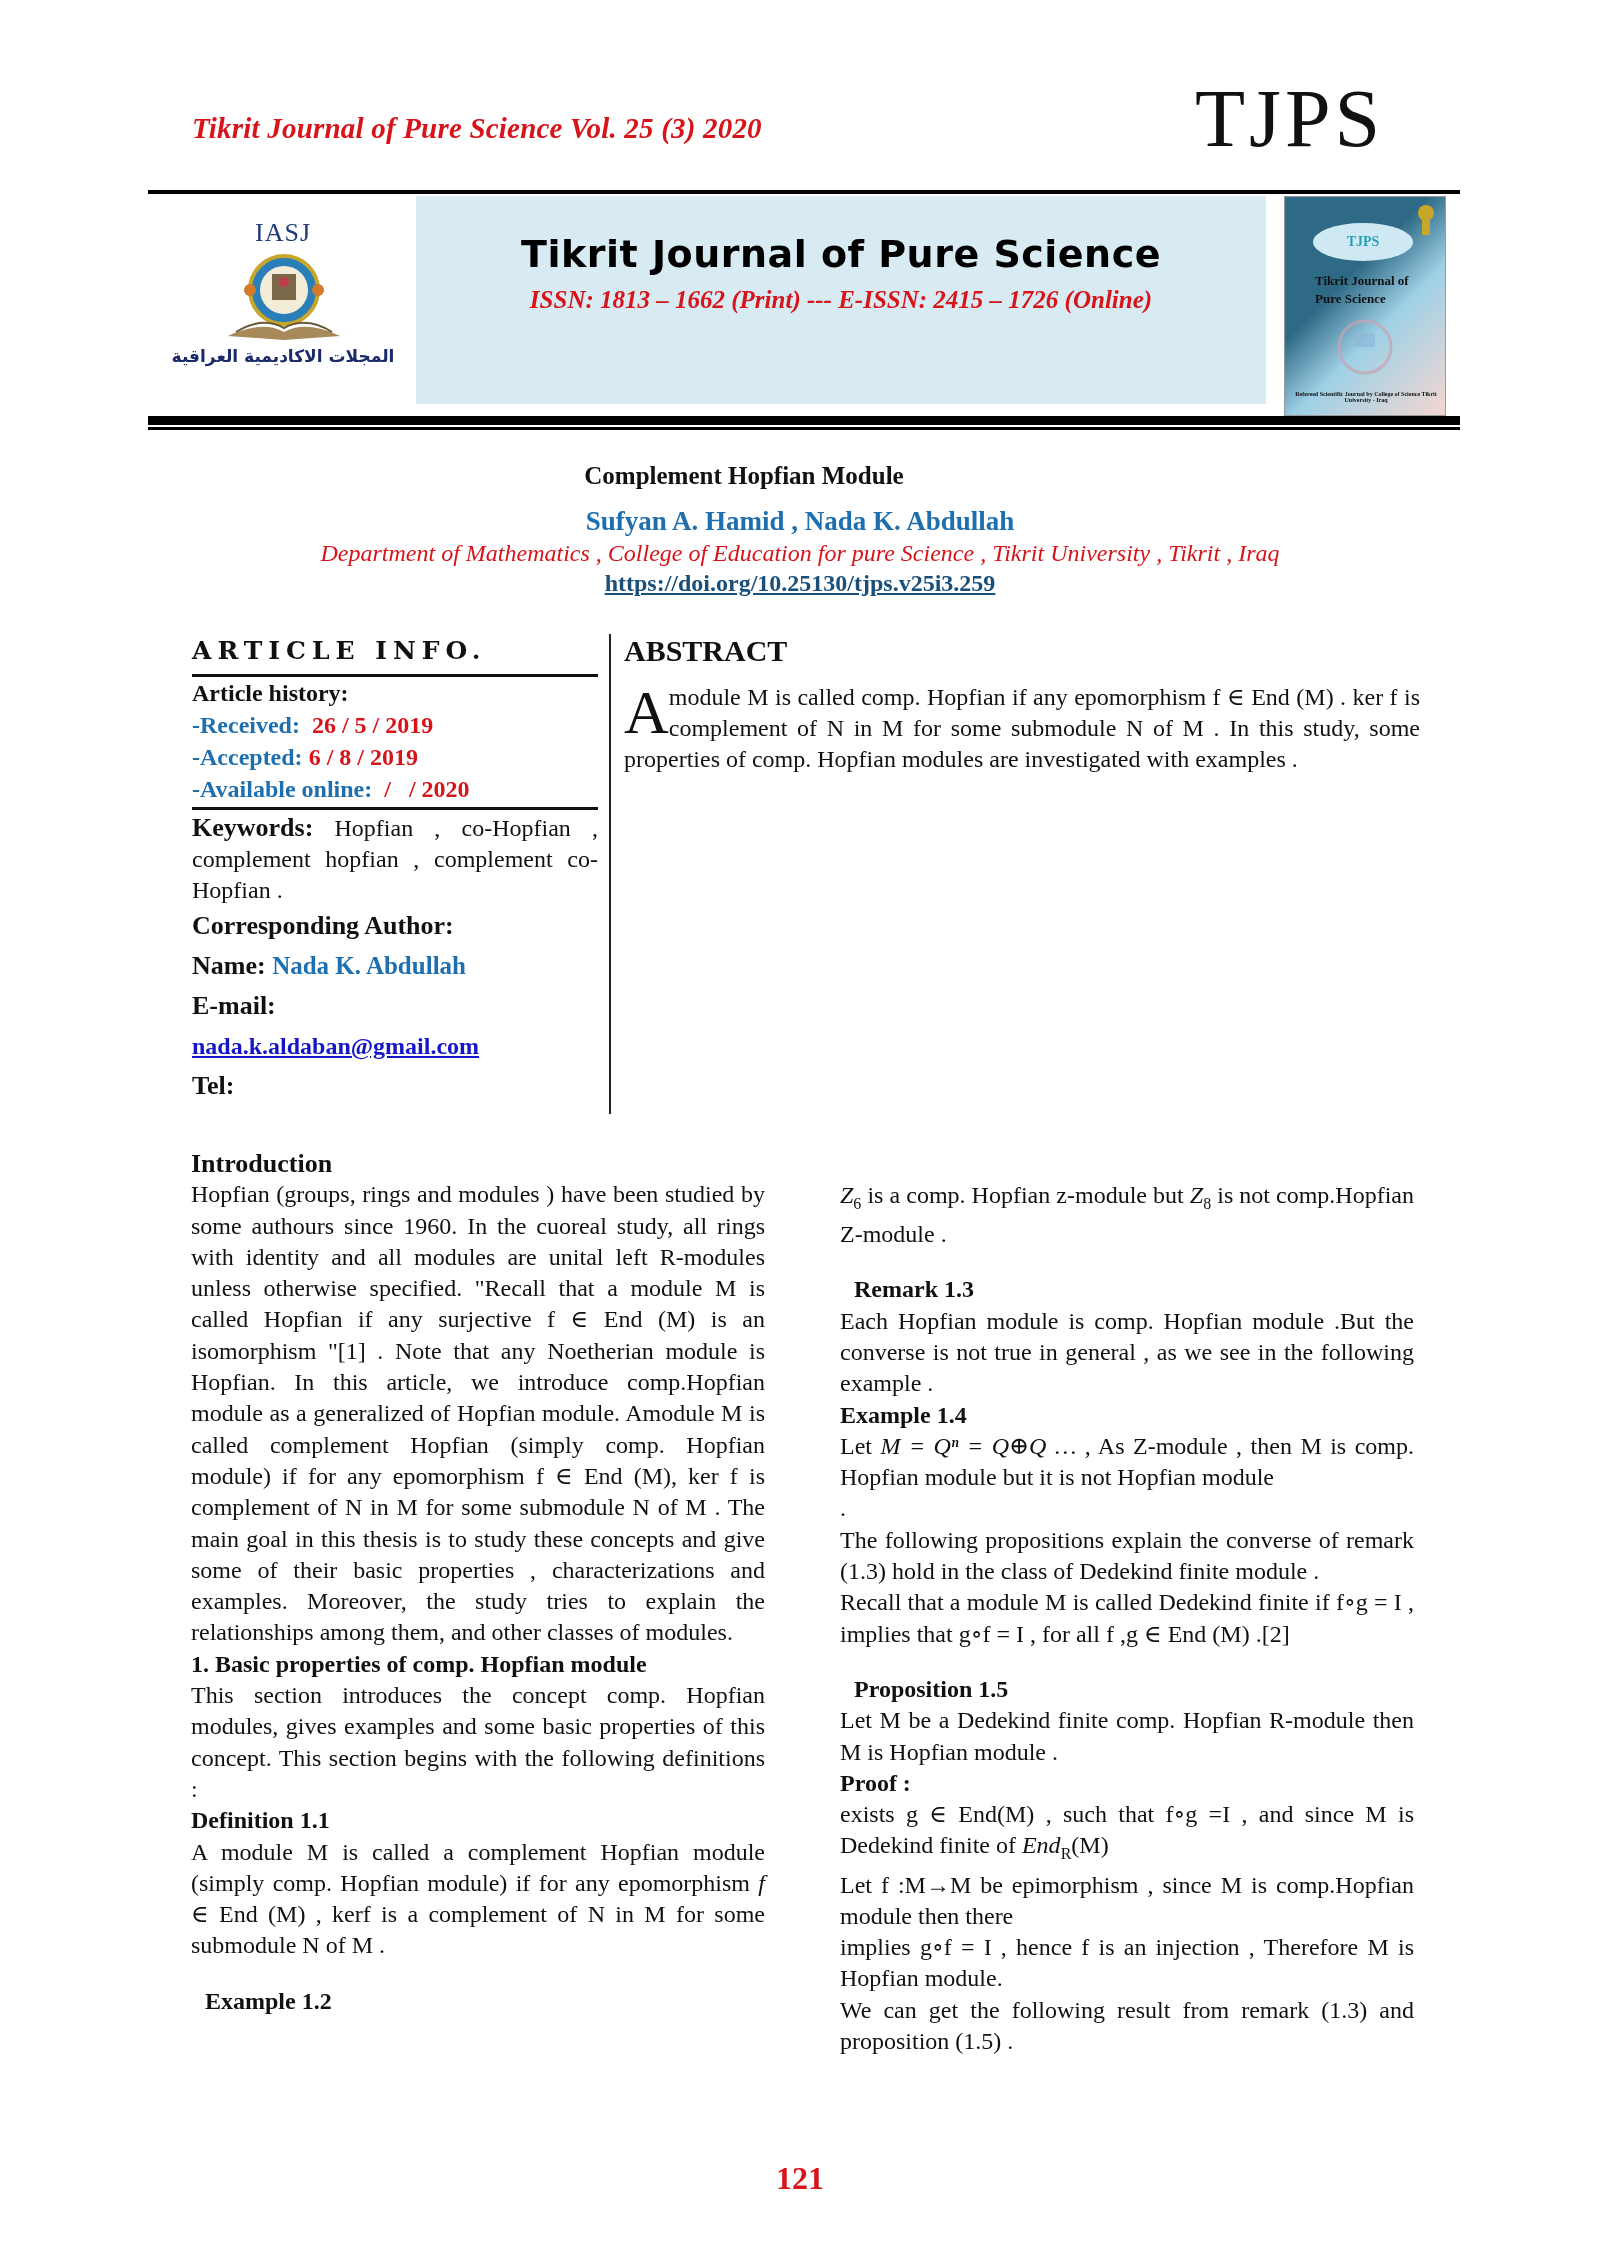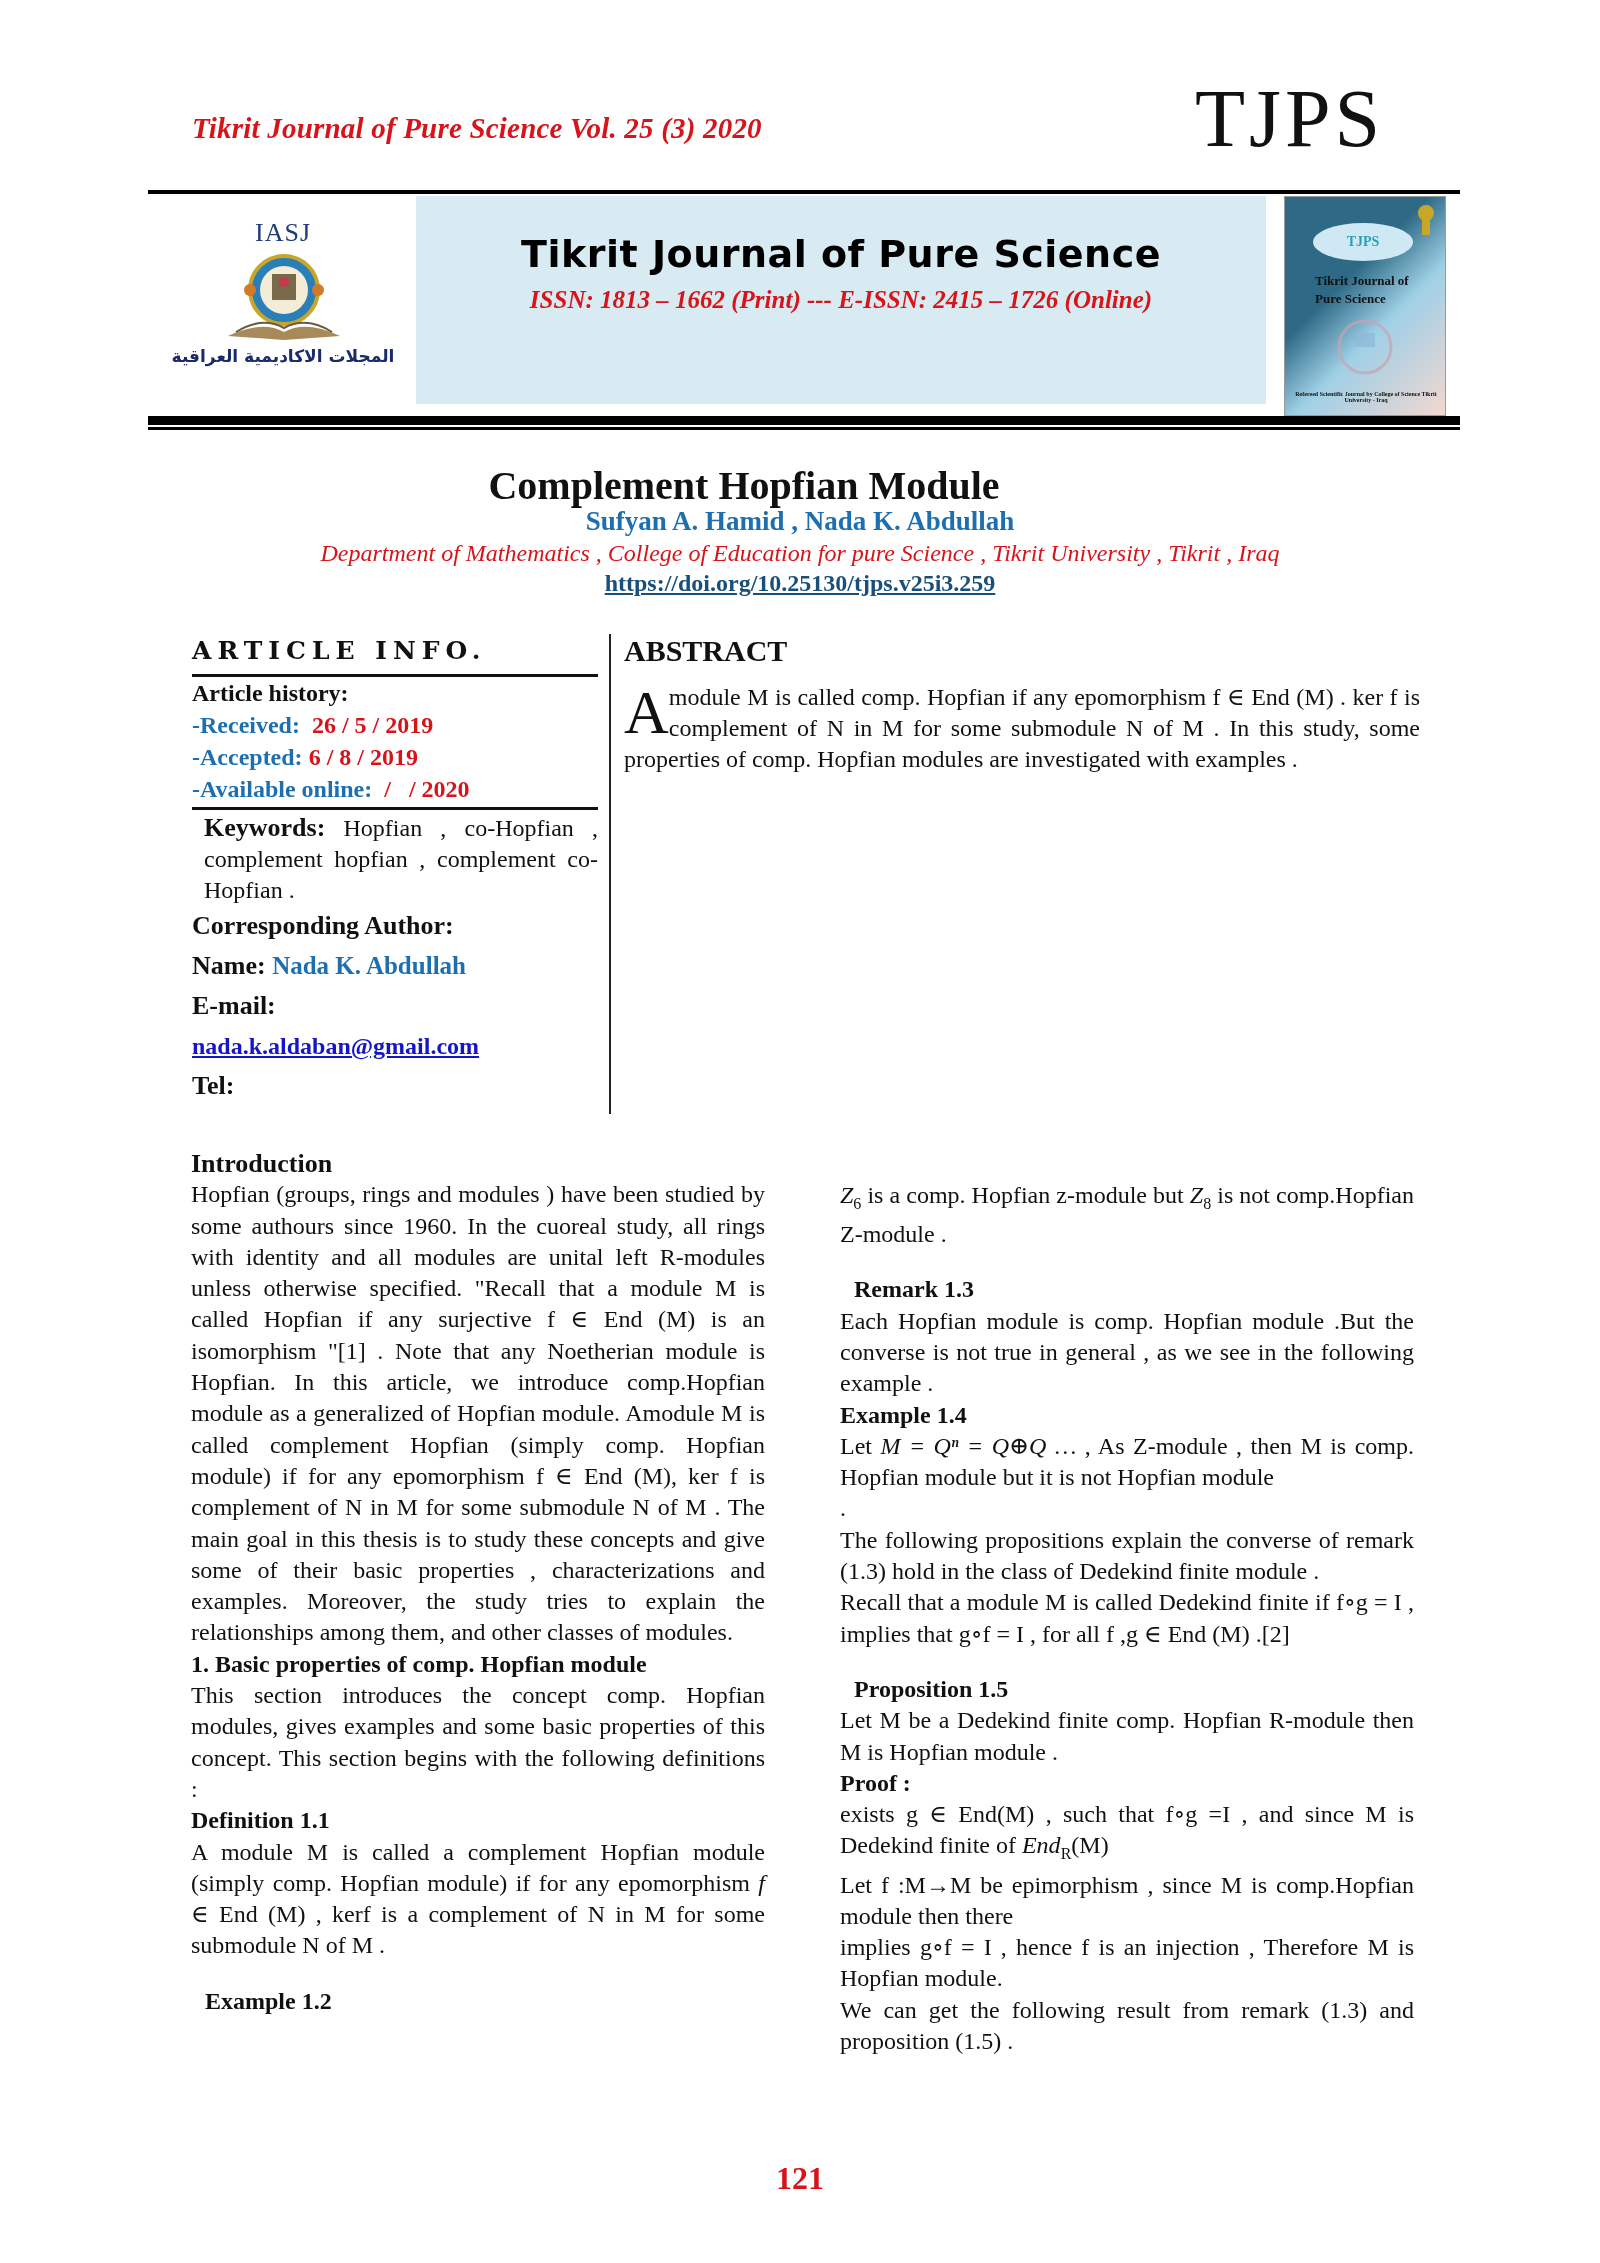--- a/index.html
+++ b/index.html
@@ -35,34 +35,34 @@
   .banner-home a { color: #1515c8; text-decoration: underline; font-weight: bold; }
 
   .cover { position: absolute; inset: 0; background: linear-gradient(135deg, #2e6a86 0%, #2e6a86 38%, #9fd0e6 60%, #f4d7d0 100%);
            border: 1px solid #999; overflow: hidden; }
   .cover-oval { position: absolute; left: 28px; top: 26px; width: 100px; height: 38px; border-radius: 50%;
                 background: #cfe9f4; text-align: center; line-height: 38px; font-weight: bold; color: #2aa0b8; font-size: 14px; }
   .cover-title { position: absolute; left: 30px; top: 75px; width: 120px; font-size: 13px; font-weight: bold; color: #111; line-height: 1.4; }
   .cover-foot { position: absolute; left: 6px; bottom: 12px; width: 150px; font-size: 6px; font-weight: bold; color: #111; text-align: center; }
 
   
-  .paper-title { left: 0; width: 1488px; top: 462px; text-align: center; font-size: 40px; font-weight: bold; color: #111; }
+  .paper-title { left: 0; width: 1488px; top: 462px; text-align: center; font-size: 25px; font-weight: bold; color: #111; }
   .authors { left: 0; width: 1600px; top: 506px; text-align: center; font-size: 27px; font-weight: bold; color: #1e6fb0; }
   .affil { left: 0; width: 1600px; top: 540px; text-align: center; font-size: 24px; font-style: italic; color: #d7141a; }
   .doi { left: 0; width: 1600px; top: 570px; text-align: center; font-size: 24px; font-weight: bold; }
   .doi a { color: #1a4f7a; text-decoration: underline; }
 
   
   .info-col { left: 192px; top: 636px; width: 406px; }
   .info-head { font-family: "DejaVu Serif", serif; font-weight: bold; font-size: 25px; letter-spacing: 6px; color: #111; height: 38px; }
   .info-rule { height: 3px; background: #111; width: 406px; }
   .info-line { font-size: 24px; font-weight: bold; line-height: 32px; }
   .blue { color: #1e6fb0; margin-top: 37px; }
   .red { color: #d7141a; }
-  .kw { font-size: 24px; line-height: 31px; text-align: justify; text-align-last: left; padding-top: 2px; margin-left: 12px; }
+  .kw { font-size: 24px; line-height: 31px; text-align: justify; text-align-last: left; padding-top: 2px; }
   .kw b { font-size: 26px; }
   .ca-line { font-size: 26px; font-weight: bold; line-height: 40px; }
   .ca-line .blue { font-size: 25px; }
   .email-link { color: #1515c8; text-decoration: underline; font-weight: bold; font-size: 24px; line-height: 40px; }
   .vsep { left: 609px; top: 634px; width: 2px; height: 480px; background: #222; }
 
   
   .abstract { left: 624px; top: 634px; width: 796px; }
   .abs-head { font-size: 30px; font-weight: bold; height: 48px; }
   .abs-body { font-size: 24px; line-height: 31px; text-align: justify; }

